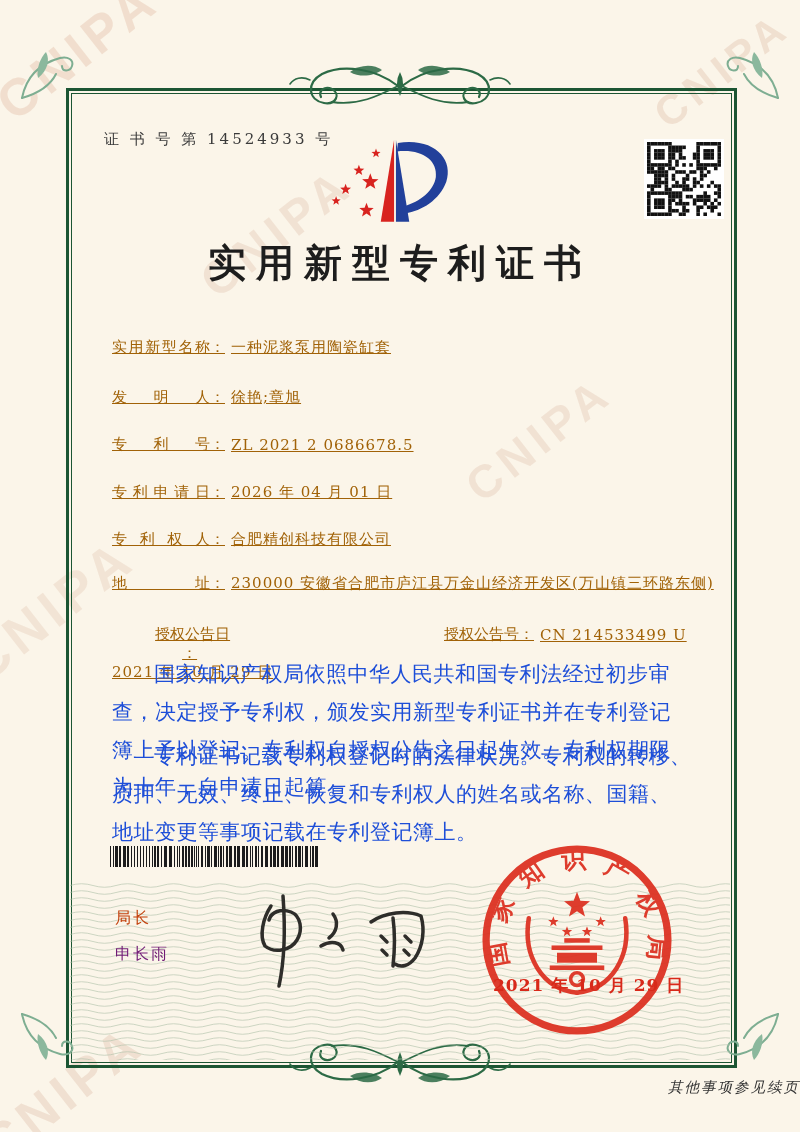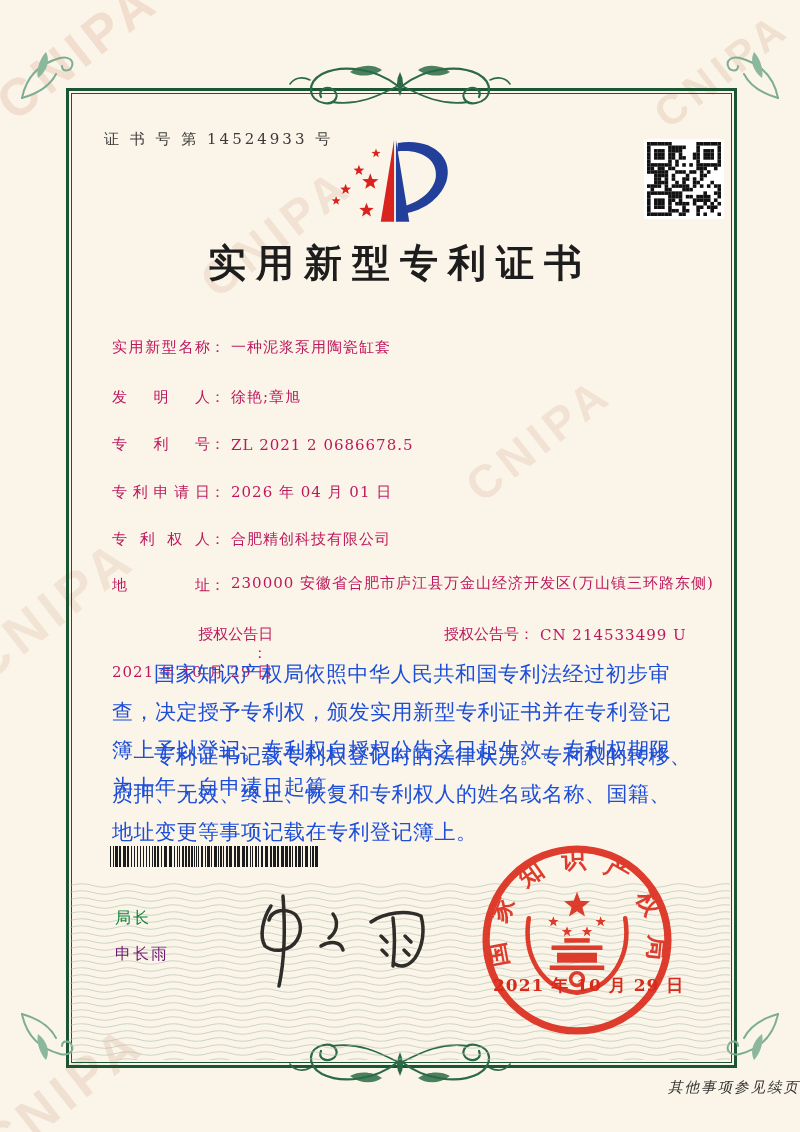--- a/index.html
+++ b/index.html
@@ -13,34 +13,34 @@
   .frame{position:absolute;left:66px;top:88px;width:665px;height:974px;border:3px solid #1b5533;z-index:2;}
   .frame-inner{position:absolute;inset:2px;border:1px solid #1b5533;}
   .orn{position:absolute;z-index:3;}
   
   .content{position:absolute;inset:0;z-index:4;}
   .cert-no{position:absolute;left:104px;top:130px;font-size:15px;color:#3a3a3a;letter-spacing:3px;}
   .logo{position:absolute;left:300px;top:126px;width:190px;height:106px;}
   .qr{position:absolute;left:644px;top:139px;width:80px;height:80px;background:#fff;padding:3px;box-sizing:border-box;}
   .title{position:absolute;left:0;top:238px;width:100%;text-align:center;font-size:38px;font-weight:bold;
          color:#1d1d1d;letter-spacing:10px;}
-  .frow{position:absolute;left:112px;font-size:15px;color:#be185d;display:flex;align-items:flex-end;}
+  .frow{position:absolute;left:112px;font-size:15px;color:#a16207;display:flex;align-items:center;text-decoration:underline;}
   .flabel{display:inline-block;width:98px;text-align:justify;text-align-last:justify;flex:none;}
   .fcolon{flex:none;margin-right:6px;}
   .fvalue{letter-spacing:1px;}
   .addr-val{width:522px;line-height:1.55;}
   .grant-left{left:112px;flex-direction:column;}
   .grant-right{left:444px;}
   .plain-label{flex:none;}
   .para{position:absolute;left:112px;width:580px;font-size:21px;color:#1d4ed8;line-height:1.8;
         text-indent:2em;letter-spacing:0.5px;}
   .barcode{position:absolute;left:110px;top:846px;width:212px;height:21px;}
   .band{position:absolute;left:70px;top:882px;width:660px;height:178px;}
   .band svg.waves{position:absolute;inset:0;}
-  .sig-role{position:absolute;left:115px;top:908px;font-size:16px;color:#15803d;
+  .sig-role{position:absolute;left:115px;top:908px;font-size:16px;color:#c2410c;
             font-family:Liberation Mono, monospace;letter-spacing:2px;z-index:5;}
   .sig-name{position:absolute;left:115px;top:944px;font-size:16px;color:#701a75;
             font-family:"Liberation Sans","DejaVu Sans",sans-serif;letter-spacing:2px;z-index:5;}
   .sig-svg{position:absolute;left:225px;top:888px;z-index:5;}
   .seal{position:absolute;left:477px;top:840px;width:200px;height:200px;z-index:5;opacity:0.93;}
   .seal-date{position:absolute;left:493px;top:974px;font-size:17px;font-weight:bold;color:#d8291a;
              letter-spacing:1px;z-index:6;white-space:nowrap;}
   .page-ind{position:absolute;left:0;top:1033px;width:100%;text-align:center;font-size:13.5px;color:#333;
             font-style:italic;z-index:6;}
   .note{position:absolute;left:0;top:1078px;width:100%;text-align:right;font-size:14.5px;color:#333;

